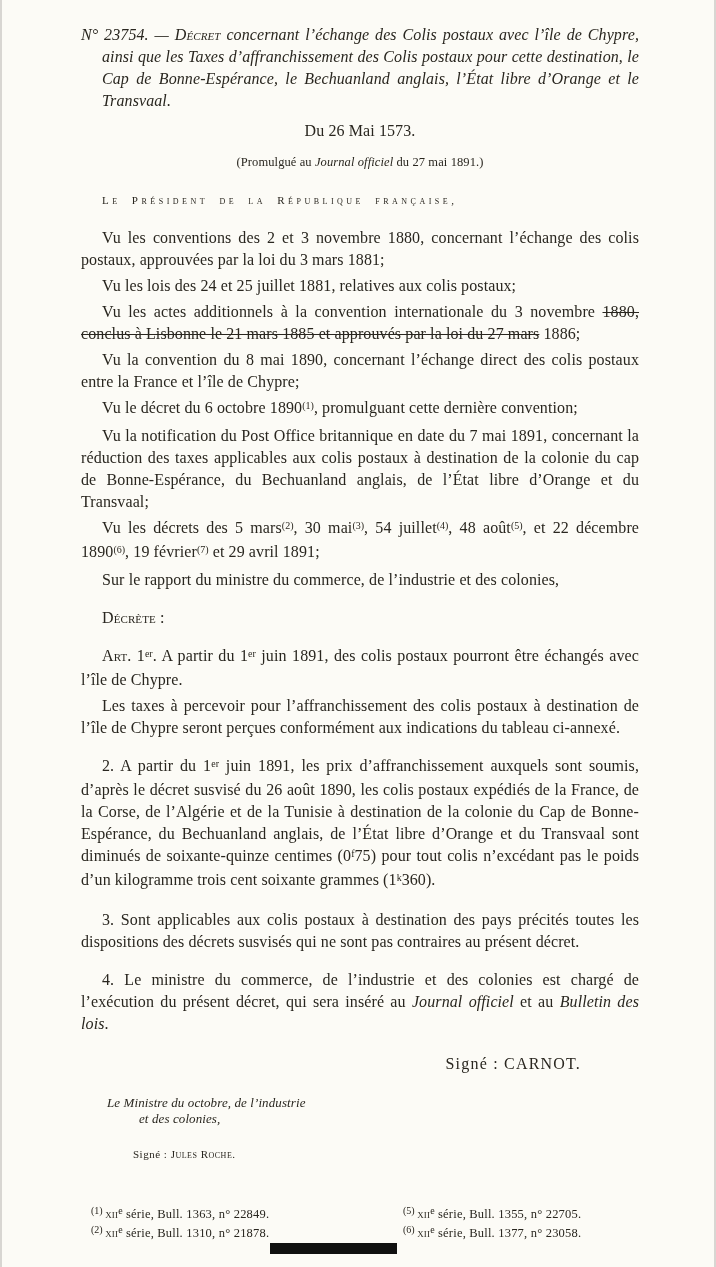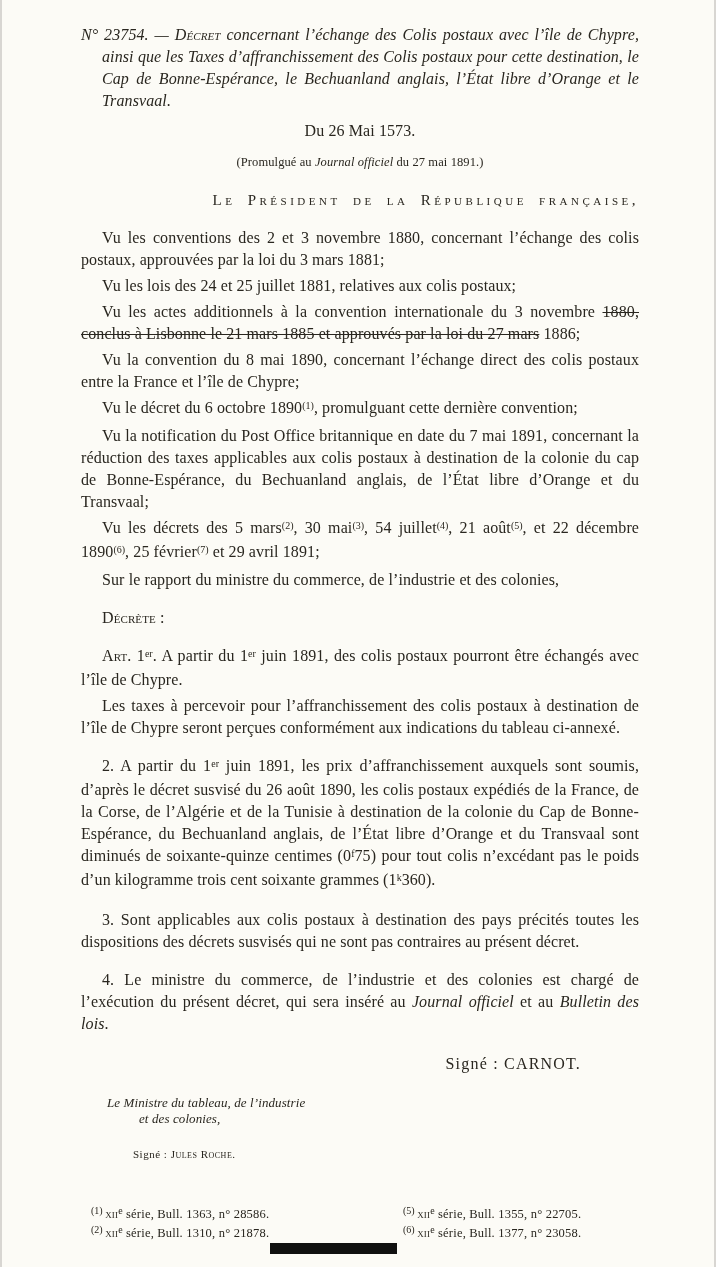--- a/index.html
+++ b/index.html
@@ -14,21 +14,21 @@
     overflow: hidden;
   }
   .content { position: absolute; left: 79px; top: 24px; width: 558px; }
   .content p { margin: 4px 0; font-size: 16px; line-height: 22px; text-align: justify; letter-spacing: 0.1px; }
 
   p.head { font-style: italic; padding-left: 21px; text-indent: -21px; margin: 0 0 8px 0; }
   p.center { text-align: center; }
   p.datep { margin: 6px 0 12px; }
   p.small { font-size: 12.5px; line-height: 17px; margin: 0 0 12px; }
   p.president { font-variant: small-caps; letter-spacing: 3.5px; word-spacing: 5px;
-                text-indent: 21px; margin: 18px 0 16px; font-size: 15px; text-align: right; }
+                text-indent: 21px; margin: 18px 0 16px; font-size: 11px; text-align: left; }
   p.ind { text-indent: 21px; }
   p.spaced { margin-top: 16px; }
   p.sign-right { text-align: right; padding-right: 58px; margin-top: 18px; letter-spacing: 1.2px; }
   p.minister-l1 { font-style: italic; font-size: 13px; line-height: 16px; margin: 20px 0 0 26px; text-align: left; }
   p.minister-l2 { font-style: italic; font-size: 13px; line-height: 16px; margin: 0 0 0 58px; text-align: left; }
   p.minister-sign { font-size: 11px; margin: 16px 0 0 52px; text-align: left; letter-spacing: 0.5px; }
 
   .footnotes { display: flex; margin-top: 40px; }
   .fn-col.left { width: 302px; padding-left: 10px; }
   .fn-col.right { padding-left: 10px; }
@@ -50,36 +50,36 @@
         <p class="head"><span class="i">N° 23754. — </span><span class="i sc">Décret</span><span class="i"> concernant l’échange des Colis postaux avec l’île de Chypre, ainsi que les Taxes d’affranchissement des Colis postaux pour cette destination, le Cap de Bonne-Espérance, le Bechuanland anglais, l’État libre d’Orange et le Transvaal.</span></p>
         <p class="center datep"><span>Du 26 Mai 1573.</span></p>
         <p class="center small"><span>(Promulgué au </span><span class="i">Journal officiel</span><span> du 27 mai 1891.)</span></p>
         <p class="president"><span>Le Président de la République française,</span></p>
         <p class="ind"><span>Vu les conventions des 2 et 3 novembre 1880, concernant l’échange des colis postaux, approuvées par la loi du 3 mars 1881;</span></p>
         <p class="ind"><span>Vu les lois des 24 et 25 juillet 1881, relatives aux colis postaux;</span></p>
         <p class="ind"><span>Vu les actes additionnels à la convention internationale du 3 novembre </span><span class="strike">1880, conclus à Lisbonne le 21 mars 1885 et approuvés par la loi du 27 mars</span><span> 1886;</span></p>
         <p class="ind"><span>Vu la convention du 8 mai 1890, concernant l’échange direct des colis postaux entre la France et l’île de Chypre;</span></p>
         <p class="ind"><span>Vu le décret du 6 octobre 1890</span><span class="sup">(1)</span><span>, promulguant cette dernière convention;</span></p>
         <p class="ind"><span>Vu la notification du Post Office britannique en date du 7 mai 1891, concernant la réduction des taxes applicables aux colis postaux à destination de la colonie du cap de Bonne-Espérance, du Bechuanland anglais, de l’État libre d’Orange et du Transvaal;</span></p>
-        <p class="ind"><span>Vu les décrets des 5 mars</span><span class="sup">(2)</span><span>, 30 mai</span><span class="sup">(3)</span><span>, 54 juillet</span><span class="sup">(4)</span><span>, 21 août</span><span class="sup">(5)</span><span>, et 22 décembre 1890</span><span class="sup">(6)</span><span>, 25 février</span><span class="sup">(7)</span><span> et 29 avril 1891;</span></p>
+        <p class="ind"><span>Vu les décrets des 5 mars</span><span class="sup">(2)</span><span>, 30 mai</span><span class="sup">(3)</span><span>, 54 juillet</span><span class="sup">(4)</span><span>, 48 août</span><span class="sup">(5)</span><span>, et 22 décembre 1890</span><span class="sup">(6)</span><span>, 19 février</span><span class="sup">(7)</span><span> et 29 avril 1891;</span></p>
         <p class="ind"><span>Sur le rapport du ministre du commerce, de l’industrie et des colonies,</span></p>
         <p class="ind spaced"><span class="sc">Décrète :</span></p>
         <p class="ind spaced"><span class="sc">Art.</span><span> 1</span><span class="sup">er</span><span>. A partir du 1</span><span class="sup">er</span><span> juin 1891, des colis postaux pourront être échangés avec l’île de Chypre.</span></p>
         <p class="ind"><span>Les taxes à percevoir pour l’affranchissement des colis postaux à destination de l’île de Chypre seront perçues conformément aux indications du tableau ci-annexé.</span></p>
         <p class="ind spaced"><span>2. A partir du 1</span><span class="sup">er</span><span> juin 1891, les prix d’affranchissement auxquels sont soumis, d’après le décret susvisé du 26 août 1890, les colis postaux expédiés de la France, de la Corse, de l’Algérie et de la Tunisie à destination de la colonie du Cap de Bonne-Espérance, du Bechuanland anglais, de l’État libre d’Orange et du Transvaal sont diminués de soixante-quinze centimes (0</span><span class="sup">f</span><span>75) pour tout colis n’excédant pas le poids d’un kilogramme trois cent soixante grammes (1</span><span class="sup">k</span><span>360).</span></p>
         <p class="ind spaced"><span>3. Sont applicables aux colis postaux à destination des pays précités toutes les dispositions des décrets susvisés qui ne sont pas contraires au présent décret.</span></p>
         <p class="ind spaced"><span>4. Le ministre du commerce, de l’industrie et des colonies est chargé de l’exécution du présent décret, qui sera inséré au </span><span class="i">Journal officiel</span><span> et au </span><span class="i">Bulletin des lois</span><span>.</span></p>
         <p class="sign-right"><span>Signé : CARNOT.</span></p>
-        <p class="minister-l1"><span class="i">Le Ministre du tableau, de l’industrie</span></p>
+        <p class="minister-l1"><span class="i">Le Ministre du octobre, de l’industrie</span></p>
         <p class="minister-l2"><span class="i">et des colonies,</span></p>
         <p class="minister-sign"><span>Signé : </span><span class="sc">Jules Roche</span><span>.</span></p>
       </div>
     <div class="footnotes">
       <div class="fn-col left">
-          <p><span class="sup">(1) </span><span class="sc">xii</span><span class="sup">e</span><span> série, Bull. 1363, n° 28586.</span></p>
+          <p><span class="sup">(1) </span><span class="sc">xii</span><span class="sup">e</span><span> série, Bull. 1363, n° 22849.</span></p>
           <p><span class="sup">(2) </span><span class="sc">xii</span><span class="sup">e</span><span> série, Bull. 1310, n° 21878.</span></p>
         </div>
       <div class="fn-col right">
           <p><span class="sup">(5) </span><span class="sc">xii</span><span class="sup">e</span><span> série, Bull. 1355, n° 22705.</span></p>
           <p><span class="sup">(6) </span><span class="sc">xii</span><span class="sup">e</span><span> série, Bull. 1377, n° 23058.</span></p>
         </div>
     </div>
   </div>
   <div class="scan-bar"></div>
 </div>

